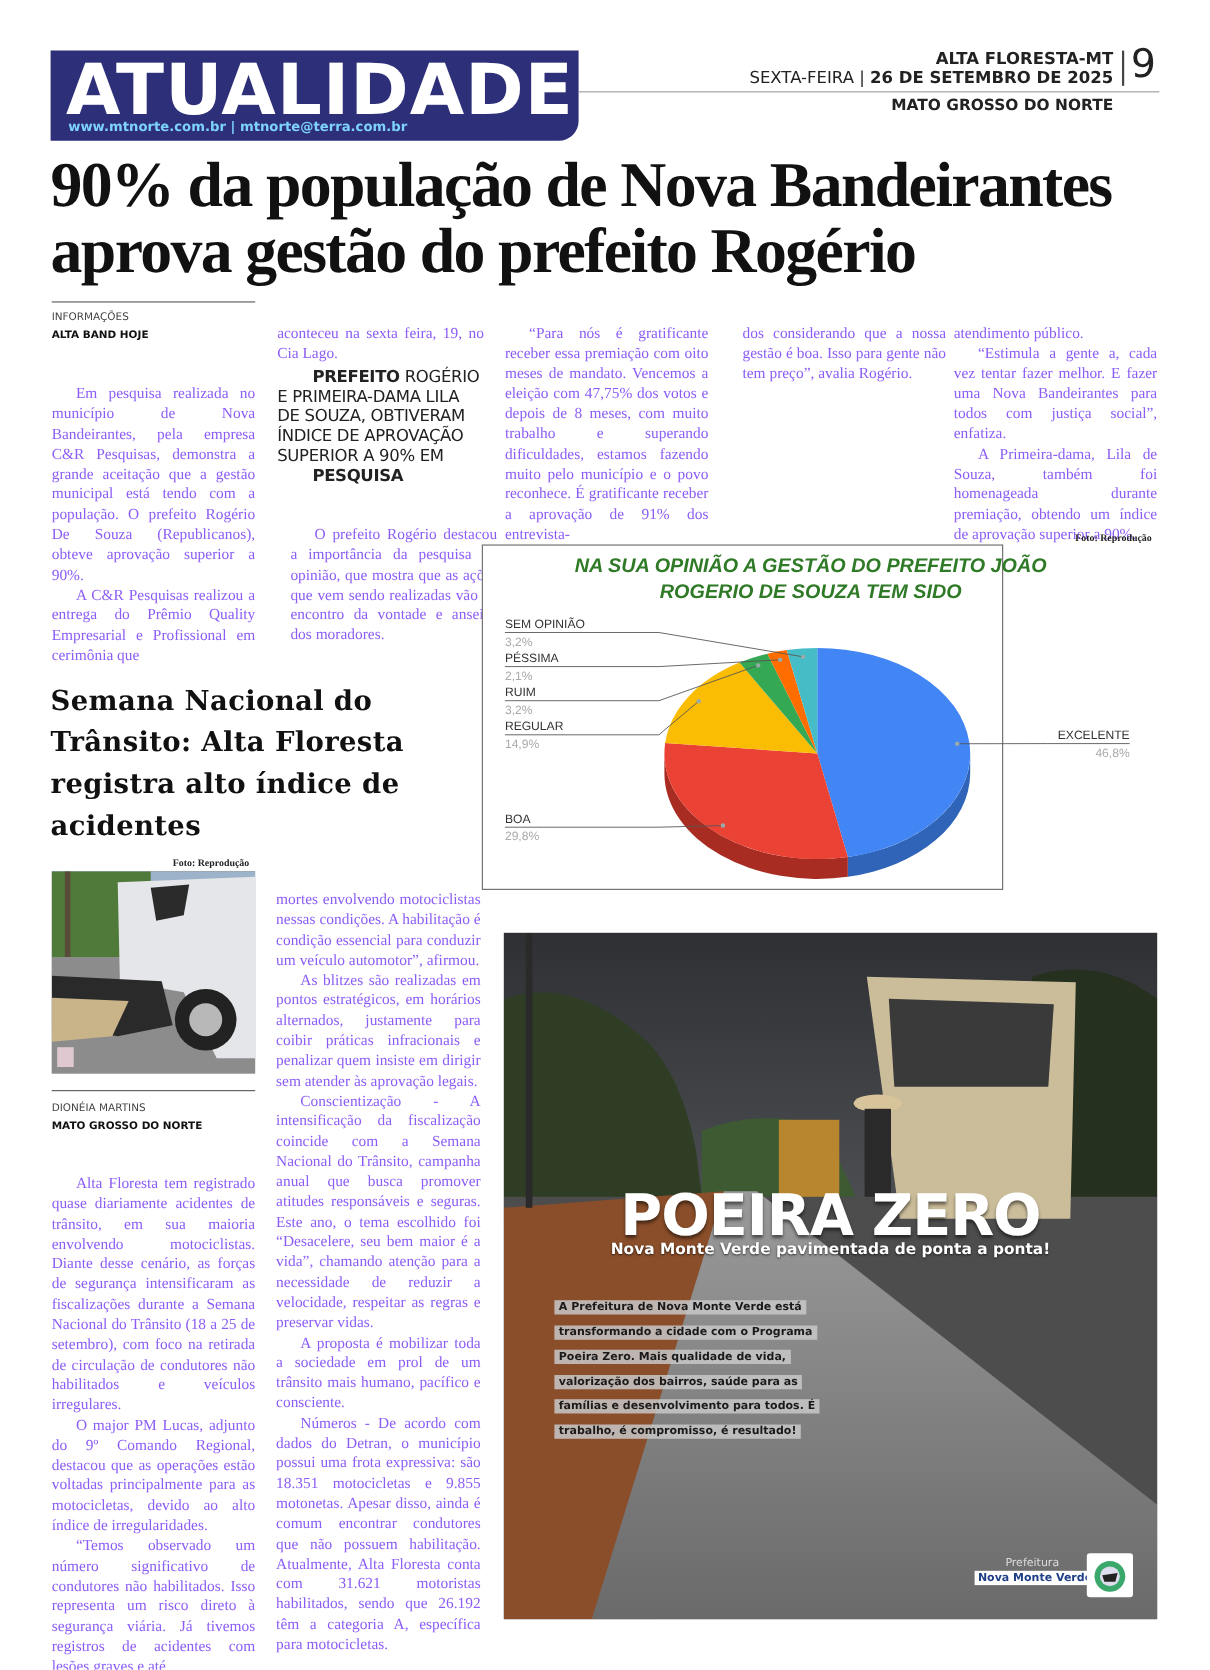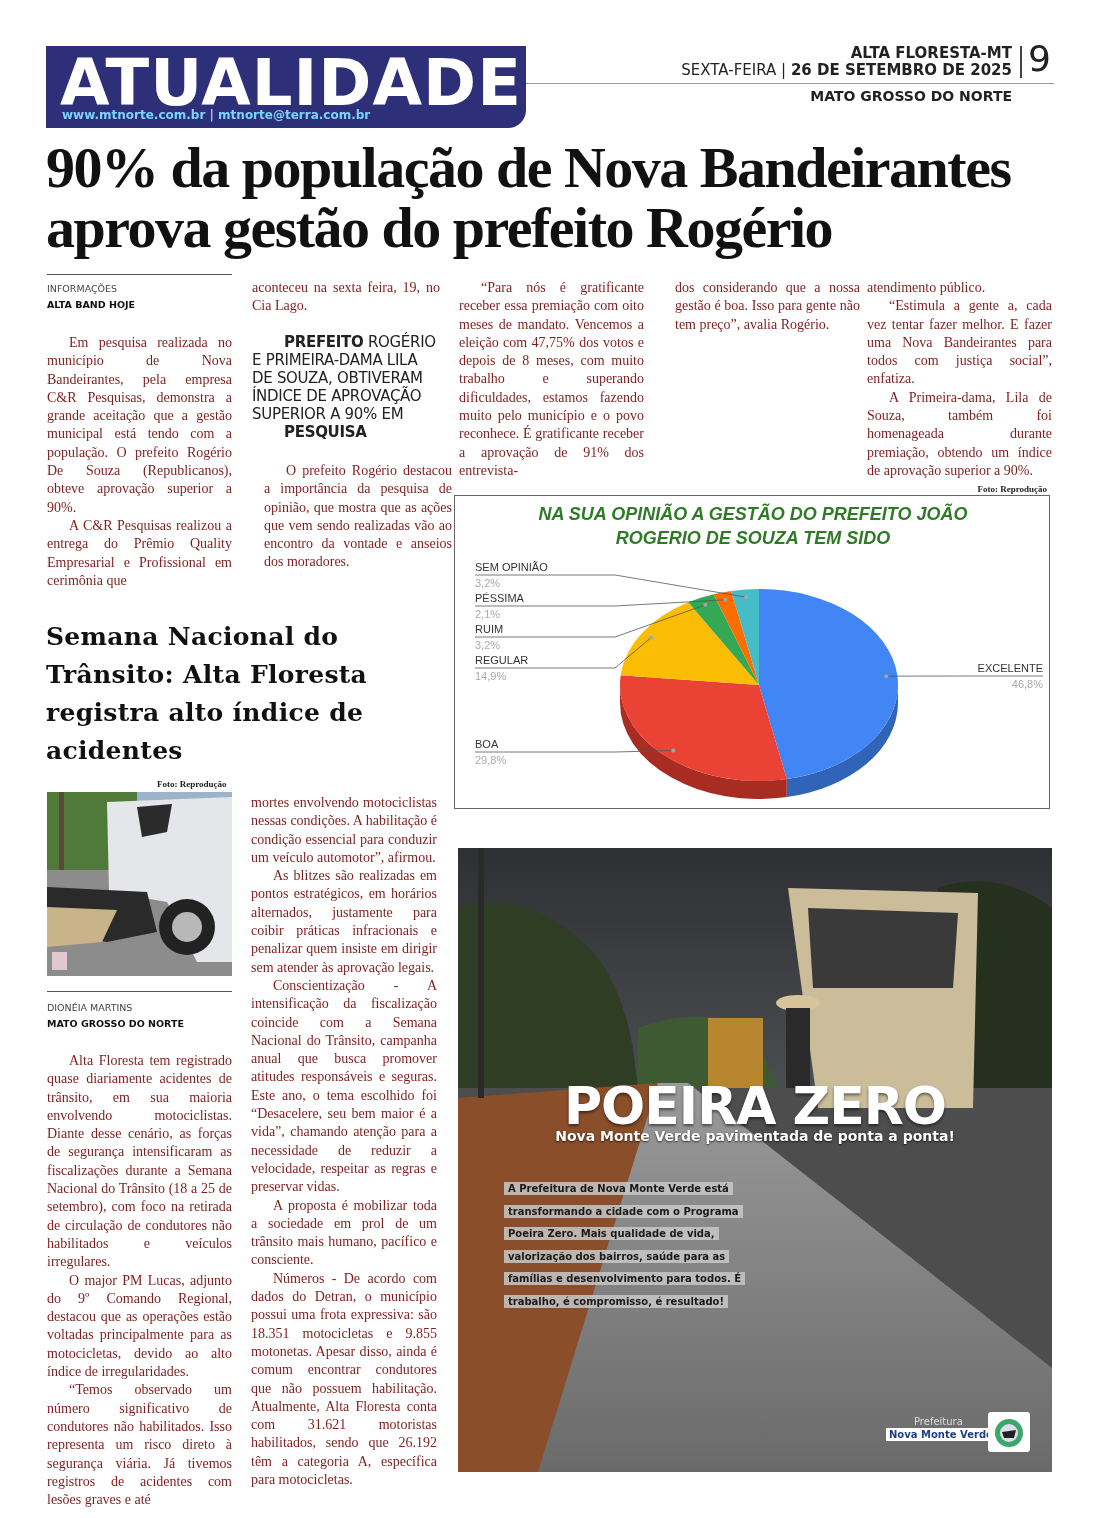--- a/index.html
+++ b/index.html
@@ -12,30 +12,30 @@
   #hdr-rule { left:526px; top:83px; width:528px; height:1px; background:#999; }
   #hdr-city { right:88px; top:44px; font-family:"DejaVu Sans", sans-serif; font-weight:bold; font-size:15px; color:#222; }
   #hdr-date { right:88px; top:61px; font-family:"DejaVu Sans", sans-serif; font-size:15px; color:#222; white-space:nowrap; }
   #hdr-date b { font-weight:bold; }
   #hdr-bar { left:1020px; top:46px; width:2px; height:32px; background:#444; }
   #hdr-page { left:1028px; top:38px; font-family:"DejaVu Sans", sans-serif; font-size:36px; color:#222; }
   #hdr-region { right:88px; top:88px; font-family:"DejaVu Sans", sans-serif; font-weight:bold; font-size:14px; color:#222; }
   
   #headline { left:46px; top:138px; width:1010px; font-family:"Liberation Serif", serif; font-weight:bold; font-size:58px; line-height:60px; letter-spacing:-1.5px; color:#111; }
   
-  .col { font-size:14px; line-height:18.3px; text-align:justify; hyphens:auto; color:#7f1d1d; }
+  .col { font-size:14px; line-height:18.3px; text-align:justify; hyphens:auto; color:#8b5cf6;margin-top:16px; }
   .col p { margin:0; text-indent:22px; }
   .byline-rule { height:1px; background:#555; }
   .byline-a { font-family:"DejaVu Sans", sans-serif; font-size:9.5px; color:#444; }
   .byline-b { font-family:"DejaVu Sans", sans-serif; font-weight:bold; font-size:9.5px; color:#111; }
   #pullquote { left:252px; top:333px; width:188px; font-family:"DejaVu Sans", sans-serif; font-size:15px; line-height:18px; color:#222; font-weight:normal; letter-spacing:-0.3px; }
   #pullquote b { font-weight:bold;margin-left:32px; }
   .credit { font-family:"Liberation Serif", serif; font-weight:bold; font-size:9px; color:#222; }
   
-  #chart { left:454px; top:495px; width:596px; height:314px; border:1.5px solid #666; box-sizing:border-box; background:#fff; }
+  #chart { left:438px; top:495px; width:474px; height:314px; border:1.5px solid #666; box-sizing:border-box; background:#fff; }
   #chart-title { left:0; top:6px; width:596px; text-align:center; font-family:"Liberation Sans", sans-serif; font-weight:bold; font-style:italic; font-size:18px; line-height:24px; color:#2f7a26; }
   #chart svg { position:absolute; left:0; top:0; }
   .lbl { font-family:"Liberation Sans", sans-serif; font-size:11px; fill:#333; }
   .pct { font-family:"Liberation Sans", sans-serif; font-size:11px; fill:#aaa; }
   
   #head2 { left:46px; top:618px; width:400px; font-family:"DejaVu Serif", serif; font-weight:bold; font-size:25px; line-height:38px; color:#111; letter-spacing:0.3px; }
   #photo1 { left:47px; top:792px; width:185px; height:184px; overflow:hidden; background:#888; }
   
   #ad { left:458px; top:848px; width:594px; height:624px; overflow:hidden; background:#3a3a3a; }
   #ad-title { left:0; top:228px; width:594px; text-align:center; font-family:"DejaVu Sans", sans-serif; font-weight:bold; font-size:52px; color:#fff; letter-spacing:-1px; text-shadow:0 2px 3px rgba(0,0,0,0.5); }

